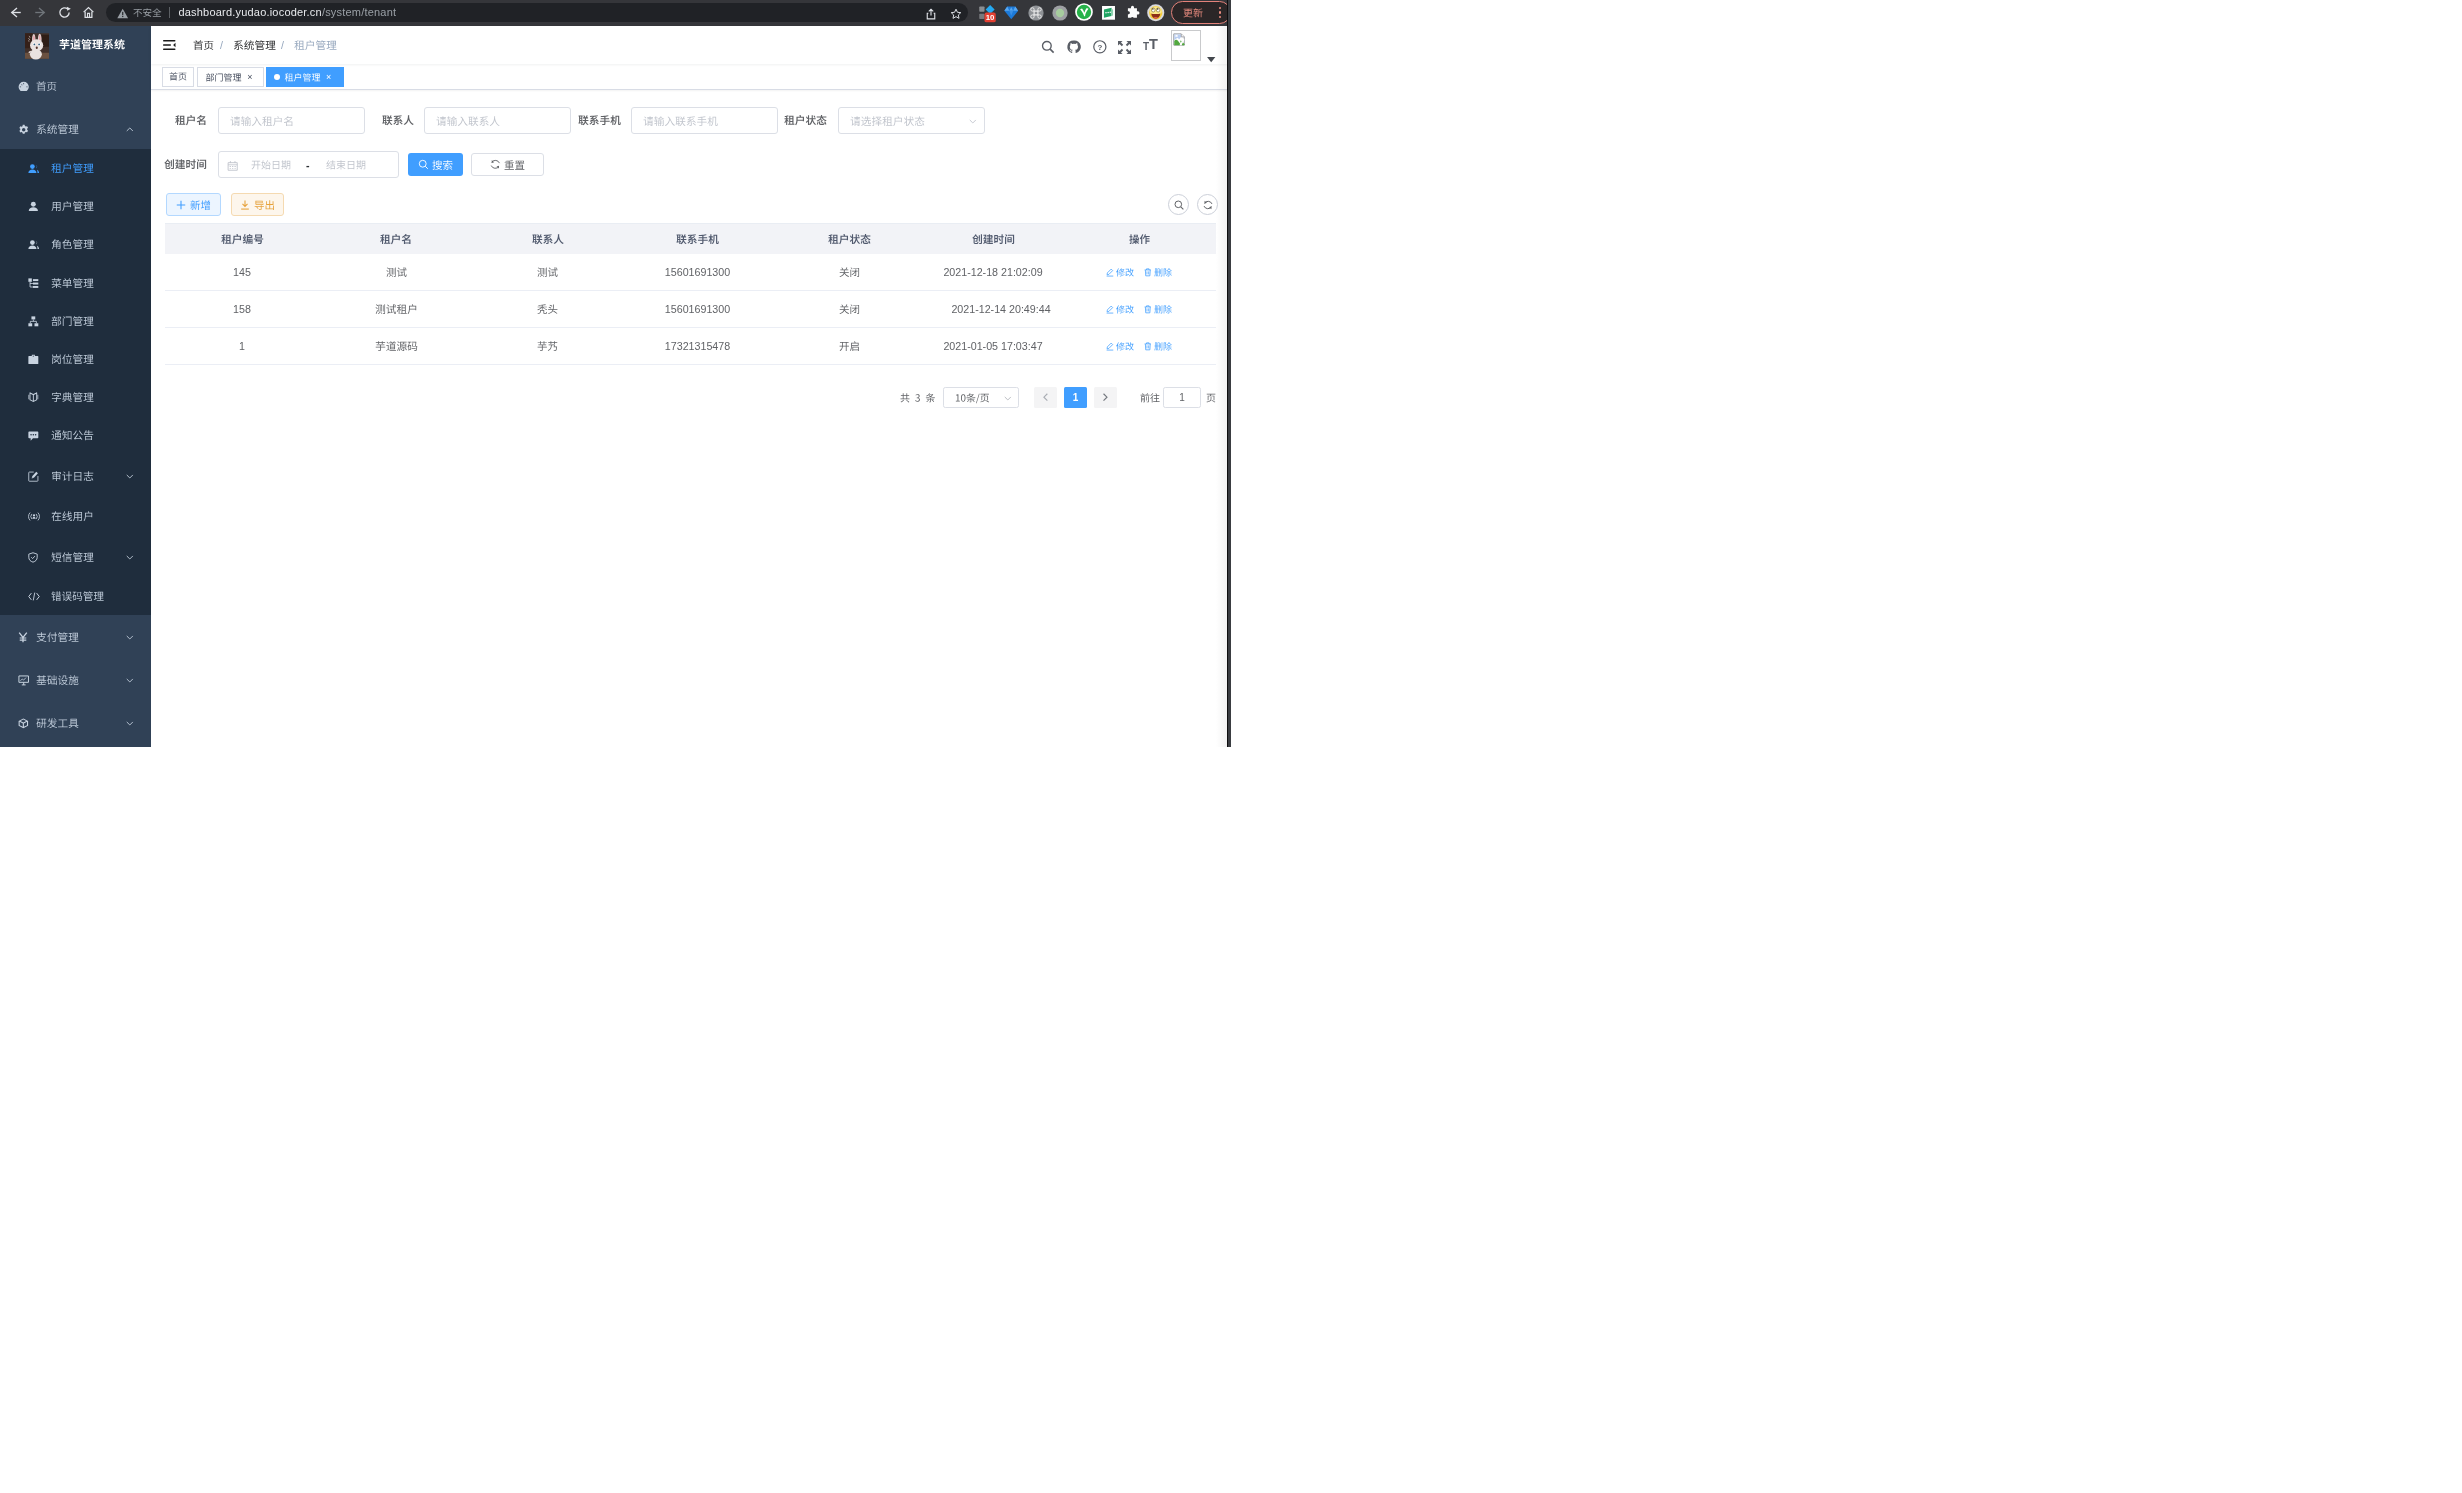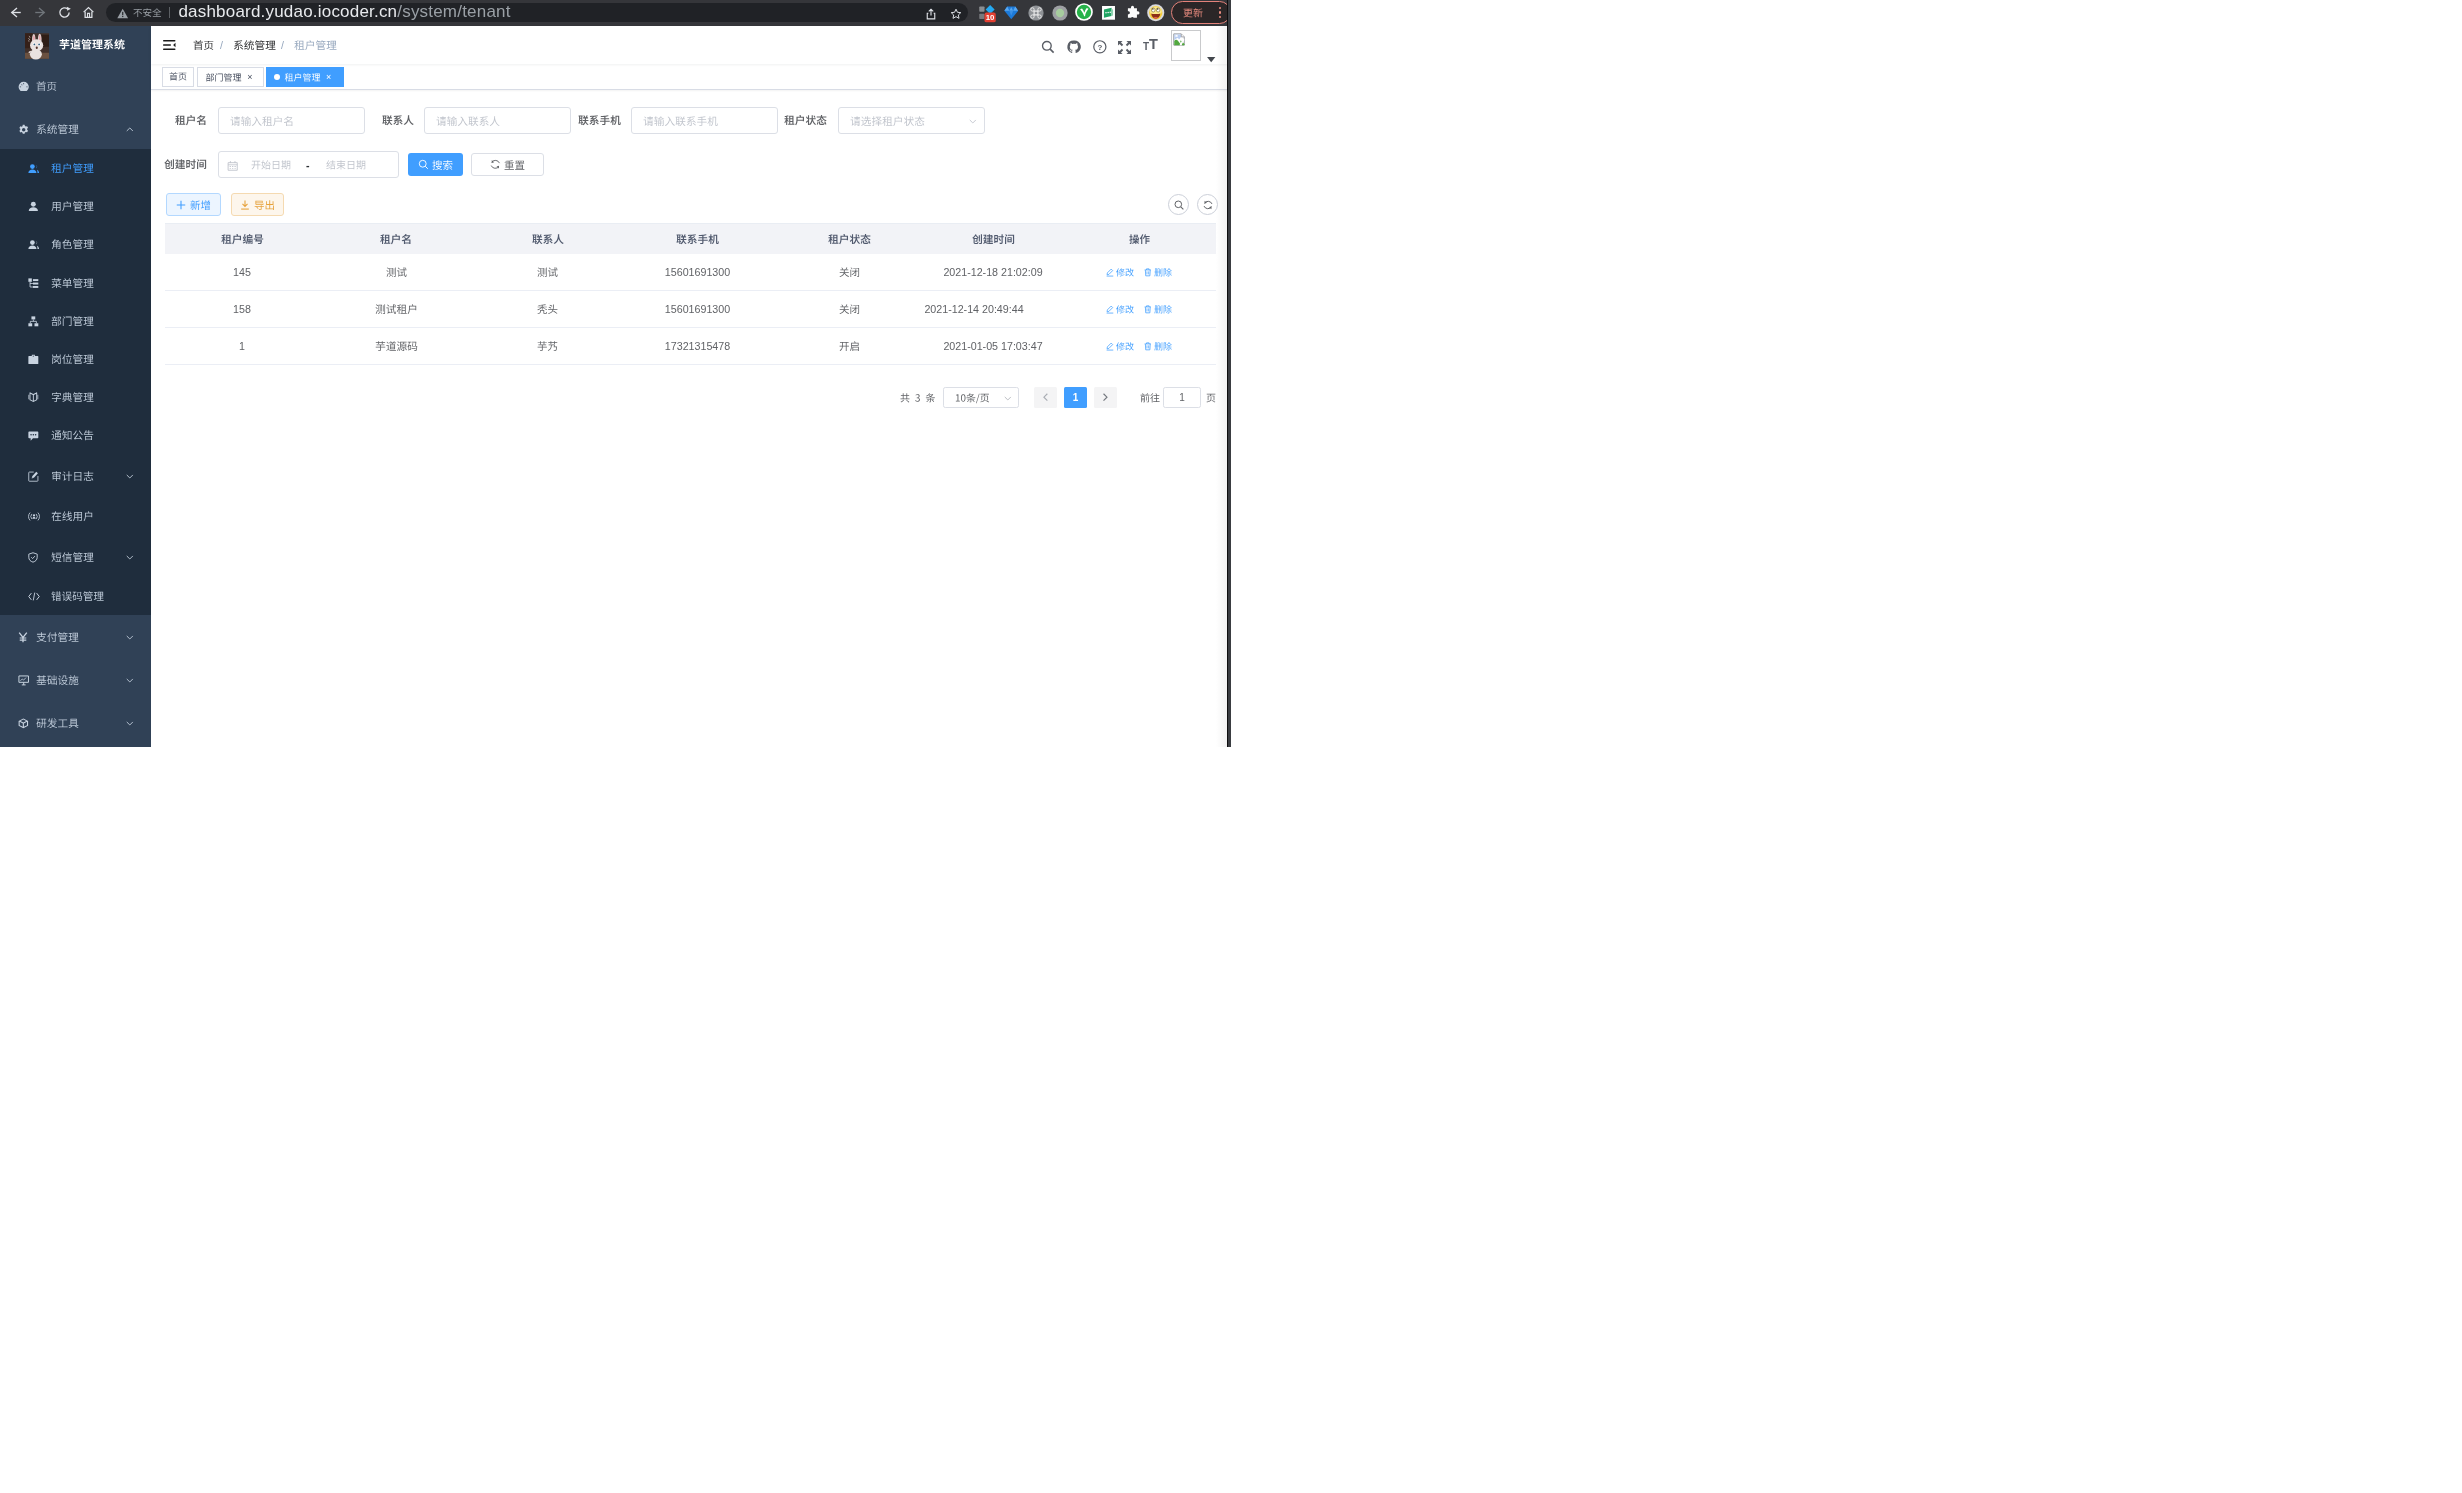--- a/index.html
+++ b/index.html
@@ -2,21 +2,21 @@
 <html style="font-size:12px"><head><meta charset="utf-8"><style>
 *{margin:0;padding:0;box-sizing:border-box}
 html,body{width:1231px;height:747px;overflow:hidden}
 body{font-family:"Liberation Sans",sans-serif;position:relative;background:#fff}
 .abs{position:absolute}
 svg.z{display:inline-block;vertical-align:middle;overflow:visible}
 svg.ic{display:inline-block;vertical-align:middle;overflow:visible}
 
 #chrome{position:absolute;left:0;top:0;width:1231px;height:26px;background:#35363a}
 #omni{position:absolute;left:106px;top:2.7px;width:862px;height:19px;border-radius:9.5px;background:#202226;display:flex;align-items:center}
-#urltext{font-size:17px;color:#e8eaed;letter-spacing:0.2px}
+#urltext{font-size:11px;color:#e8eaed;letter-spacing:0.2px}
 #urltext .dim{color:#9aa0a6}
 
 #sidebar{position:absolute;left:0;top:26px;width:151px;height:721px;background:#304156;overflow:hidden}
 .mitem{position:absolute;left:0;width:151px;height:43px}
 .mitem .txt{position:absolute;left:51px;top:50%;transform:translateY(-50%)}
 .t1 .txt{left:36px}
 .micon{position:absolute;left:18px;top:50%;transform:translateY(-50%)}
 .micon2{position:absolute;left:28px;top:50%;transform:translateY(-50%)}
 .arr{position:absolute;right:17px;top:50%;transform:translateY(-50%)}
 #submenu{position:absolute;left:0;top:123px;width:151px;height:466px;background:#1f2d3d}
@@ -1025,21 +1025,21 @@
         <span style="font-size:10.7px;color:#606266;font-family:'Liberation Sans'">15601691300</span>
       </div>
       <div class="tcell" style="left:608px;width:152px">
         <svg class="z" width="21" height="10.7" viewBox="0 0 28 14">
           <g transform="matrix(0.014 0 0 -0.014 0 12.04)" fill="#606266">
             <use href="#g99" x="0"></use>
             <use href="#g100" x="1000"></use>
           </g>
         </svg>
       </div>
-      <div class="tcell" style="left:740px;width:138px">
+      <div class="tcell" style="left:767px;width:138px">
         <span style="font-size:10.7px;color:#606266;font-family:'Liberation Sans'">2021-12-14 20:49:44</span>
       </div>
       <div class="tcell" style="left:897px;width:154px">
         <span style="display:inline-flex;align-items:center">
           <svg class="ic" width="7.6" height="8.4" viewBox="0 0 10 11">
             <path d="M1.8 6.4 L6.8 1.4 L8.8 3.4 L3.8 8.4 L1.4 9 Z" fill="none" stroke="#409eff" stroke-width="1"></path>
             <path d="M0.8 10.6 H9.6" fill="none" stroke="#409eff" stroke-width="1"></path>
           </svg>
           <span style="margin-left:2.3px"><svg class="z" width="18" height="9" viewBox="0 0 24 12">
               <g transform="matrix(0.012 0 0 -0.012 0 10.32)" fill="#409eff">

